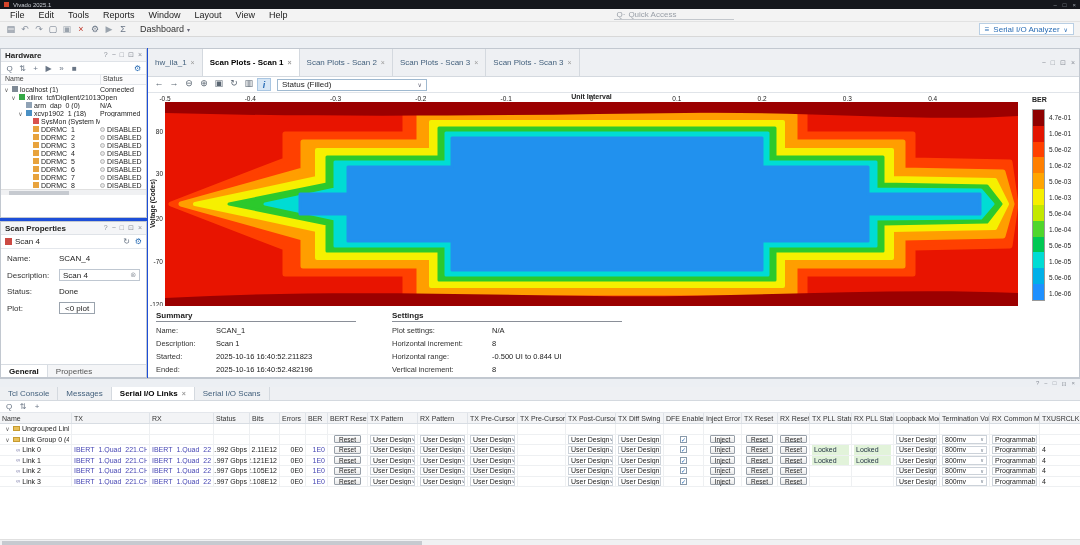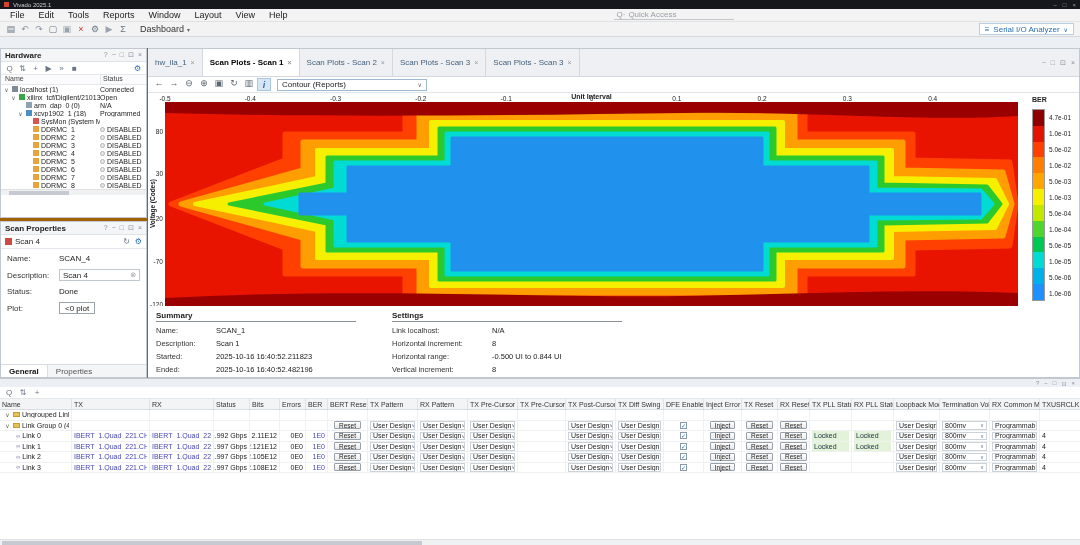--- a/index.html
+++ b/index.html
@@ -14,21 +14,21 @@
   .menu-item{padding:0 7px;color:#222}
   .quick{margin-left:320px;width:120px;height:10px;border-bottom:1px solid #c3c7cc;color:#9aa0a8;font-size:8px;display:flex;align-items:center;gap:3px;padding:0 2px}
   .toolbar{height:15px;background:#f3f3f3;border-bottom:1px solid #d8d8d8;display:flex;align-items:center;padding:0 4px;font-size:9px}
   .ticon{width:14px;text-align:center}
   .dashboard{margin-left:10px;font-size:9px;color:#333;display:flex;gap:3px;align-items:center}
   .layout-pill{margin-left:auto;border:1px solid #b9cfe4;background:#fff;color:#2a6db5;font-size:8px;height:12px;display:flex;align-items:center;gap:4px;padding:0 5px;margin-right:2px}
   .hwmbar{height:11px;background:#cfe3f7;border-bottom:1px solid #a9c6e2;display:flex;align-items:center;font-size:8px;color:#16395e;padding:0 5px;gap:4px}
   .hwmbar .t{font-weight:bold}
   .hwmbar .pc{margin-left:auto;color:#5a7a9a;font-size:7px;display:flex;gap:5px}
   
-  .main{position:absolute;top:48px;left:0;right:0;height:330px;display:flex;background:#a16207}
+  .main{position:absolute;top:48px;left:0;right:0;height:330px;display:flex;background:#1d4ed8}
   .left{width:148px;display:flex;flex-direction:column;gap:3px;padding-right:1px}
   .panel{background:#fff;border:1px solid #c2c8d0;display:flex;flex-direction:column;overflow:hidden}
   .panel-title{height:13px;background:#f4f5f7;border-bottom:1px solid #dfe3e8;display:flex;align-items:center;font-size:8px;font-weight:bold;padding:0 4px}
   .pc{margin-left:auto;font-weight:normal;color:#8a8f98;font-size:7px;display:flex;gap:4px}
   .ptool{height:13px;border-bottom:1px solid #e4e7ec;display:flex;align-items:center;padding:0 2px;font-size:8px;color:#6a7686}
   .ptool span{width:13px;text-align:center}
   .hw-colhead{height:10px;display:flex;font-size:7px;color:#444;border-bottom:1px solid #e4e7ec;background:#fbfbfc}
   .hw-colhead .c1{flex:1;padding-left:4px}
   .hw-colhead .c2{width:46px;border-left:1px solid #e4e7ec;padding-left:2px}
   .hw-rows{height:104px;overflow:hidden;position:relative}
@@ -421,21 +421,21 @@
             <span class="pt-icon">←</span>
             <span class="pt-icon">→</span>
             <span class="pt-icon">⊖</span>
             <span class="pt-icon">⊕</span>
             <span class="pt-icon">▣</span>
             <span class="pt-icon">↻</span>
             <span class="pt-icon">▥</span>
             <span class="pt-icon sel">i</span>
           </span>
         <span class="plot-select">
-          <span>Contour (Reports)</span>
+          <span>Status (Filled)</span>
           <span class="arr">∨</span>
         </span>
       </div>
 
       <div class="plot-wrap">
         <div class="axis-title">Unit Interval</div>
         <div class="xticks" id="xticks">
             <span style="left: 0%;">-0.5</span>
             <span style="left: 10%;">-0.4</span>
             <span style="left: 20%;">-0.3</span>
@@ -513,21 +513,21 @@
               <span class="sval">2025-10-16 16:40:52.211823</span>
             </div>
             <div class="srow">
               <span class="slabel">Ended:</span>
               <span class="sval">2025-10-16 16:40:52.482196</span>
             </div>
           </div>
           <div class="sgroup sg3">
             <h4>Settings</h4>
             <div class="srow">
-              <span class="slabel">Link localhost:</span>
+              <span class="slabel">Plot settings:</span>
               <span class="sval">N/A</span>
             </div>
             <div class="srow">
               <span class="slabel">Horizontal increment:</span>
               <span class="sval">8</span>
             </div>
             <div class="srow">
               <span class="slabel">Horizontal range:</span>
               <span class="sval">-0.500 UI to 0.844 UI</span>
             </div>
@@ -544,20 +544,35 @@
     </div>
   </div>
 
   <div class="bottom">
     <div class="bstrip" id="bstrip">
         <span>?</span>
         <span>−</span>
         <span>□</span>
         <span>⊡</span>
         <span>×</span>
+      </div>
+    <div class="btabs" id="btabs">
+        <span class="btab">
+          <span>Tcl Console</span>
+        </span>
+        <span class="btab">
+          <span>Messages</span>
+        </span>
+        <span class="btab active">
+          <span>Serial I/O Links</span>
+          <span class="x" style="color: rgb(153, 153, 153); font-size: 7px;">×</span>
+        </span>
+        <span class="btab">
+          <span>Serial I/O Scans</span>
+        </span>
       </div>
     <div class="btool" id="btool">
         <span>Q</span>
         <span>⇅</span>
         <span>+</span>
       </div>
     <div class="tbl" id="links-table">
         <div class="trow thead">
           <div class="tcell" style="width: 72px;">Name</div>
           <div class="tcell" style="width: 78px;">TX</div>

